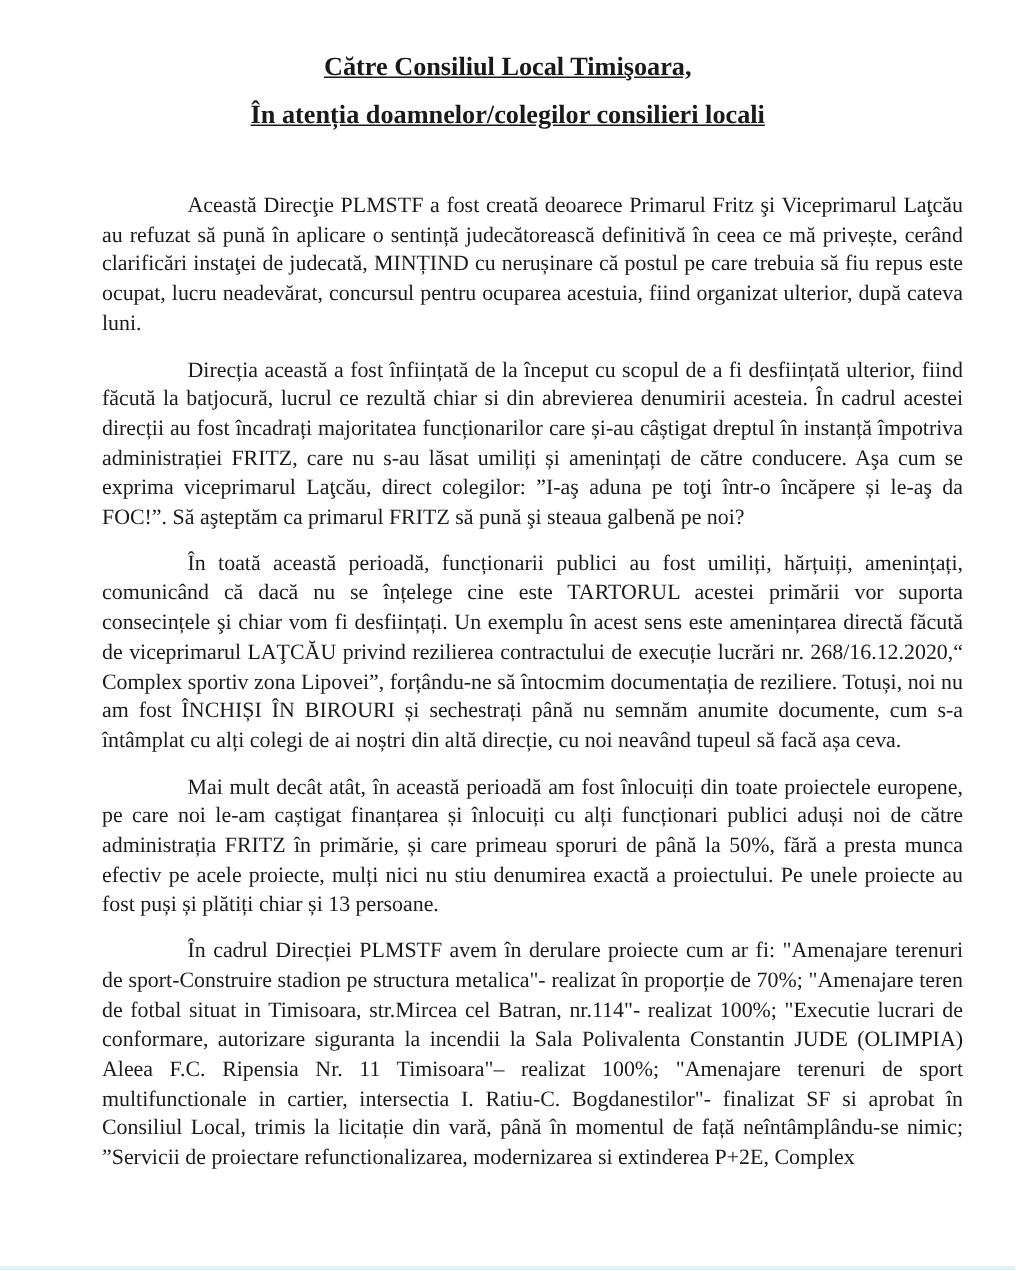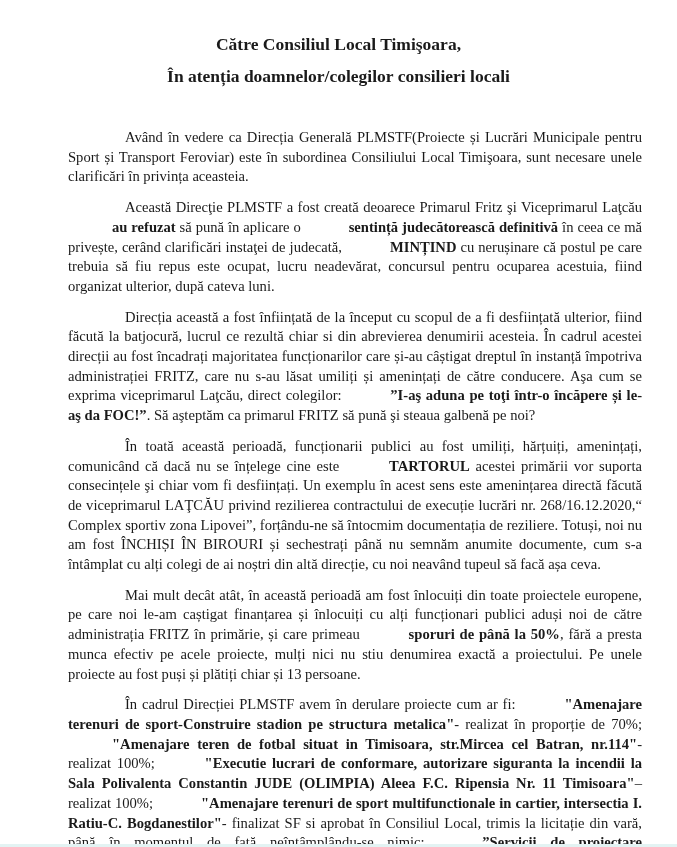--- a/index.html
+++ b/index.html
@@ -21,61 +21,61 @@
       width: 677px;
       height: 847px;
       background: #ffffff;
     }
     .title-block {
       position: absolute;
       top: 28px;
       left: 0;
       width: 677px;
       text-align: center;
+      text-decoration: underline;
     }
     .title-line {
       font-weight: bold;
       font-size: 17.5px;
       line-height: 32px;
       margin: 0;
     }
     .body-text {
       position: absolute;
       left: 68px;
       width: 574px;
       top: 128px;
       font-size: 14.6px;
       line-height: 19.7px;
     }
     .para {
       margin: 0 0 11px 0;
       text-align: justify;
       text-indent: 57px;
     }
-    .para b { font-weight: bold; margin-left: 44px; }
+    .para b { font-weight: normal; }
     .bottom-bar {
       position: absolute;
       left: 0;
       bottom: 0;
       width: 677px;
       height: 3px;
       background: #e3f3f3;
     }
   </style>
 </head>
 <body>
 
 <div class="page">
   <div class="title-block">
     <p class="title-line">Către Consiliul Local Timişoara,</p>
     <p class="title-line">În atenția doamnelor/colegilor consilieri locali</p>
   </div>
 
   <div class="body-text">
-    <p class="para"><span>Având în vedere ca Direcția Generală PLMSTF(Proiecte și Lucrări Municipale pentru Sport și Transport Feroviar) este în subordinea Consiliului Local Timişoara, sunt necesare unele clarificări în privința aceasteia.</span></p>
     <p class="para"><span>Această Direcţie PLMSTF a fost creată deoarece Primarul Fritz şi Viceprimarul Laţcău </span><b>au refuzat</b><span> să pună în aplicare o </span><b>sentință judecătorească definitivă</b><span> în ceea ce mă privește, cerând clarificări instaţei de judecată, </span><b>MINȚIND</b><span> cu nerușinare că postul pe care trebuia să fiu repus este ocupat, lucru neadevărat, concursul pentru ocuparea acestuia, fiind organizat ulterior, după cateva luni.</span></p>
     <p class="para"><span>Direcția această a fost înființată de la început cu scopul de a fi desființată ulterior, fiind făcută la batjocură, lucrul ce rezultă chiar si din abrevierea denumirii acesteia. În cadrul acestei direcții au fost încadrați majoritatea funcționarilor care și-au câștigat dreptul în instanță împotriva administrației FRITZ, care nu s-au lăsat umiliți și amenințați de către conducere. Aşa cum se exprima viceprimarul Laţcău, direct colegilor: </span><b>”I-aş aduna pe toţi într-o încăpere și le-aş da FOC!”</b><span>. Să aşteptăm ca primarul FRITZ să pună şi steaua galbenă pe noi?</span></p>
     <p class="para"><span>În toată această perioadă, funcționarii publici au fost umiliți, hărțuiți, amenințați, comunicând că dacă nu se înțelege cine este </span><b>TARTORUL</b><span> acestei primării vor suporta consecințele şi chiar vom fi desființați. Un exemplu în acest sens este amenințarea directă făcută de viceprimarul LAŢCĂU privind rezilierea contractului de execuție lucrări nr. 268/16.12.2020,“ Complex sportiv zona Lipovei”, forțându-ne să întocmim documentația de reziliere. Totuși, noi nu am fost ÎNCHIȘI ÎN BIROURI și sechestrați până nu semnăm anumite documente, cum s-a întâmplat cu alți colegi de ai noștri din altă direcție, cu noi neavând tupeul să facă așa ceva.</span></p>
     <p class="para"><span>Mai mult decât atât, în această perioadă am fost înlocuiți din toate proiectele europene, pe care noi le-am caștigat finanțarea și înlocuiți cu alți funcționari publici aduși noi de către administrația FRITZ în primărie, și care primeau </span><b>sporuri de până la 50%</b><span>, fără a presta munca efectiv pe acele proiecte, mulți nici nu stiu denumirea exactă a proiectului. Pe unele proiecte au fost puși și plătiți chiar și 13 persoane.</span></p>
     <p class="para"><span>În cadrul Direcției PLMSTF avem în derulare proiecte cum ar fi: </span><b>"Amenajare terenuri de sport-Construire stadion pe structura metalica"</b><span>- realizat în proporție de 70%; </span><b>"Amenajare teren de fotbal situat in Timisoara, str.Mircea cel Batran, nr.114"</b><span>- realizat 100%; </span><b>"Executie lucrari de conformare, autorizare siguranta la incendii la Sala Polivalenta Constantin JUDE (OLIMPIA) Aleea F.C. Ripensia Nr. 11 Timisoara"</b><span>– realizat 100%; </span><b>"Amenajare terenuri de sport multifunctionale in cartier, intersectia I. Ratiu-C. Bogdanestilor"</b><span>- finalizat SF si aprobat în Consiliul Local, trimis la licitație din vară, până în momentul de față neîntâmplându-se nimic; </span><b>”Servicii de proiectare refunctionalizarea, modernizarea si extinderea P+2E, Complex</b></p>
   </div>
 
   <div class="bottom-bar"></div>
 </div>
 

